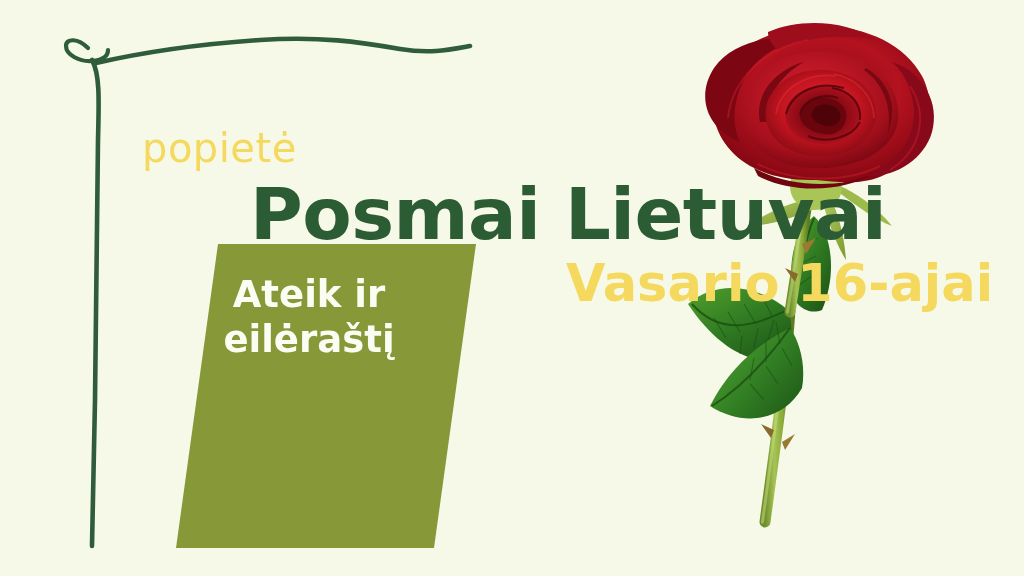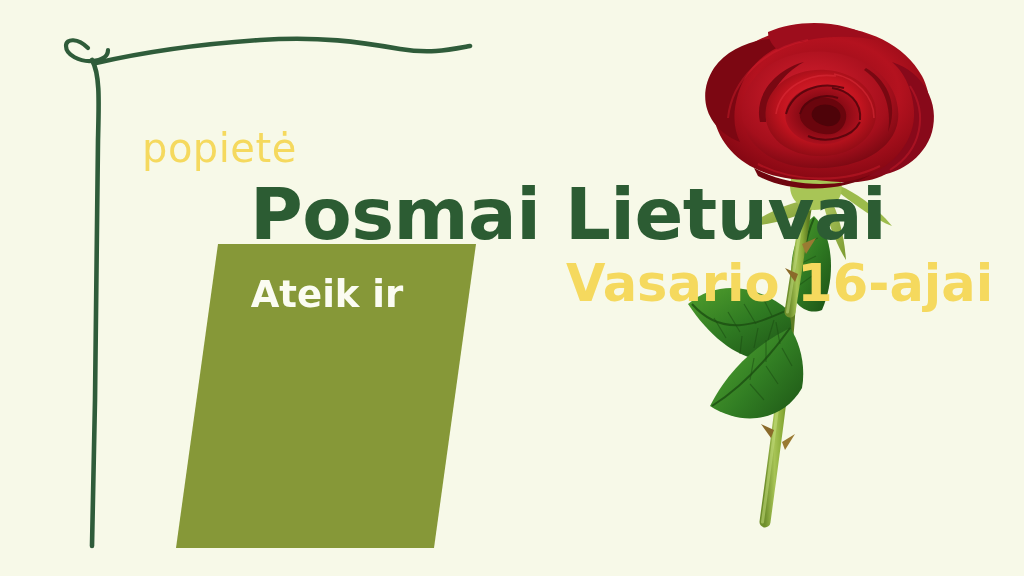--- a/index.html
+++ b/index.html
@@ -67,21 +67,21 @@
     top: 258px;
     font-size: 51px;
     font-weight: 700;
     color: #f5d95e;
     letter-spacing: 0px;
   }
 
   
   #cta-block {
     position: absolute;
-    left: 196px;
+    left: 178px;
     top: 272px;
     width: 262px;
     text-align: center;
     color: #fbfcf2;
     font-size: 37px;
     font-weight: 700;
     line-height: 1.22;
   }
   #cta-block .cta-line {
     display: block;
@@ -266,15 +266,16 @@
   </svg>
 
   <div class="txt" id="kicker">popietė</div>
 
   <div class="txt" id="headline">Posmai Lietuvai</div>
 
   <div class="txt" id="subhead">Vasario 16-ajai</div>
 
   <div id="cta-block">
     <span class="cta-line">Ateik ir</span>
+    <span class="cta-line">eilėraštį</span>
   </div>
 
 </div>
 
 </body></html>

